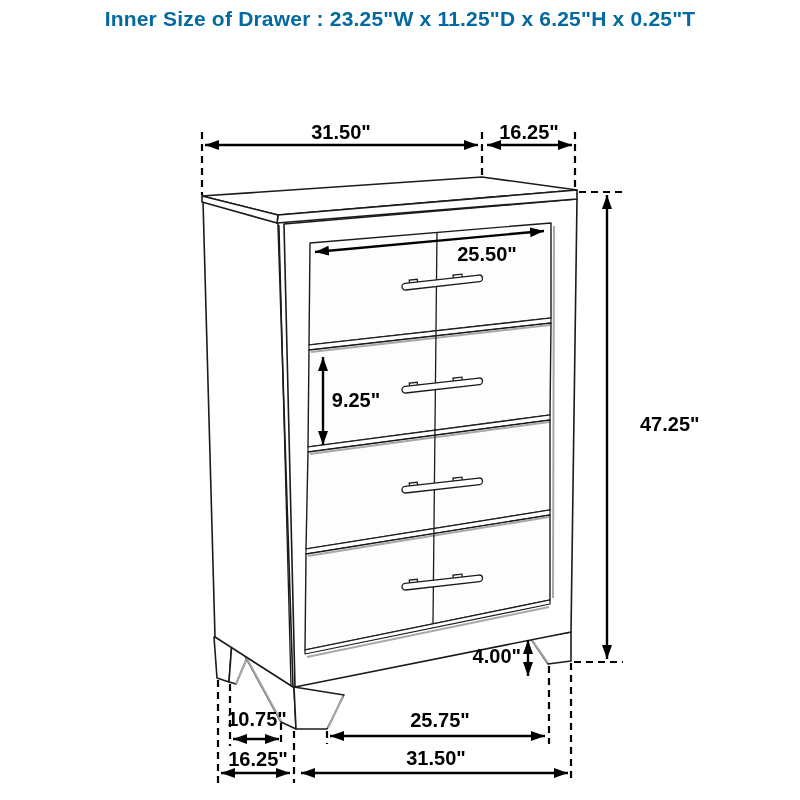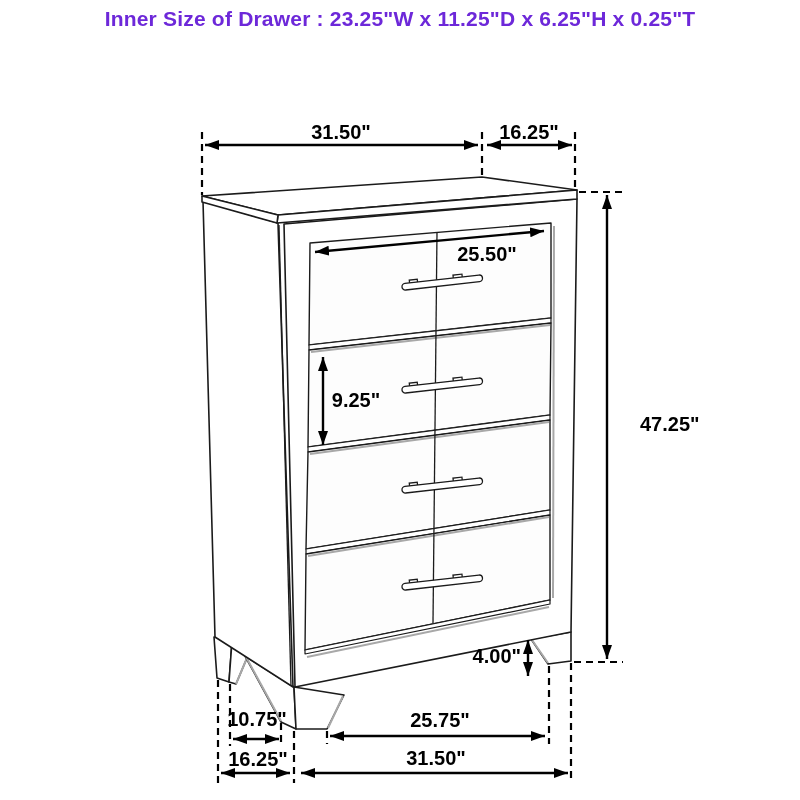--- a/index.html
+++ b/index.html
@@ -1,19 +1,19 @@
 <!DOCTYPE html>
 <html><head>
 <meta charset="utf-8">
 <style>
   html,body{margin:0;padding:0;background:#ffffff;}
   body{width:800px;height:800px;overflow:hidden;}
   .stage{position:relative;width:800px;height:800px;font-family:"Liberation Sans",sans-serif;background:#fff;}
   .title{position:absolute;top:7px;left:0;width:100%;text-align:center;
-         font-size:21px;font-weight:bold;color:#6d28d9;letter-spacing:.2px;white-space:nowrap;}
+         font-size:21px;font-weight:bold;color:#0369a1;letter-spacing:.2px;white-space:nowrap;}
   svg{position:absolute;top:0;left:0;}
   .outline{fill:#ffffff;stroke:#1b1b1b;stroke-width:1.6;stroke-linejoin:round;}
   .thin{fill:none;stroke:#1b1b1b;stroke-width:1.3;stroke-linejoin:round;}
   .drawer{fill:#fdfdfd;stroke:#1b1b1b;stroke-width:1.4;stroke-linejoin:round;}
   .rail{fill:#ffffff;stroke:#1b1b1b;stroke-width:1.2;stroke-linejoin:round;}
   .shade{fill:none;stroke:#a8a8a8;stroke-width:2;}
   .ext{fill:none;stroke:#000;stroke-width:2.2;stroke-dasharray:7 5;}
   .dim{fill:none;stroke:#000;stroke-width:2.4;}
   text.dimlabel{font-family:"Liberation Sans",sans-serif;font-weight:bold;font-size:20px;fill:#000;}
   .handle rect{fill:#ffffff;stroke:#1b1b1b;stroke-width:1.3;}

